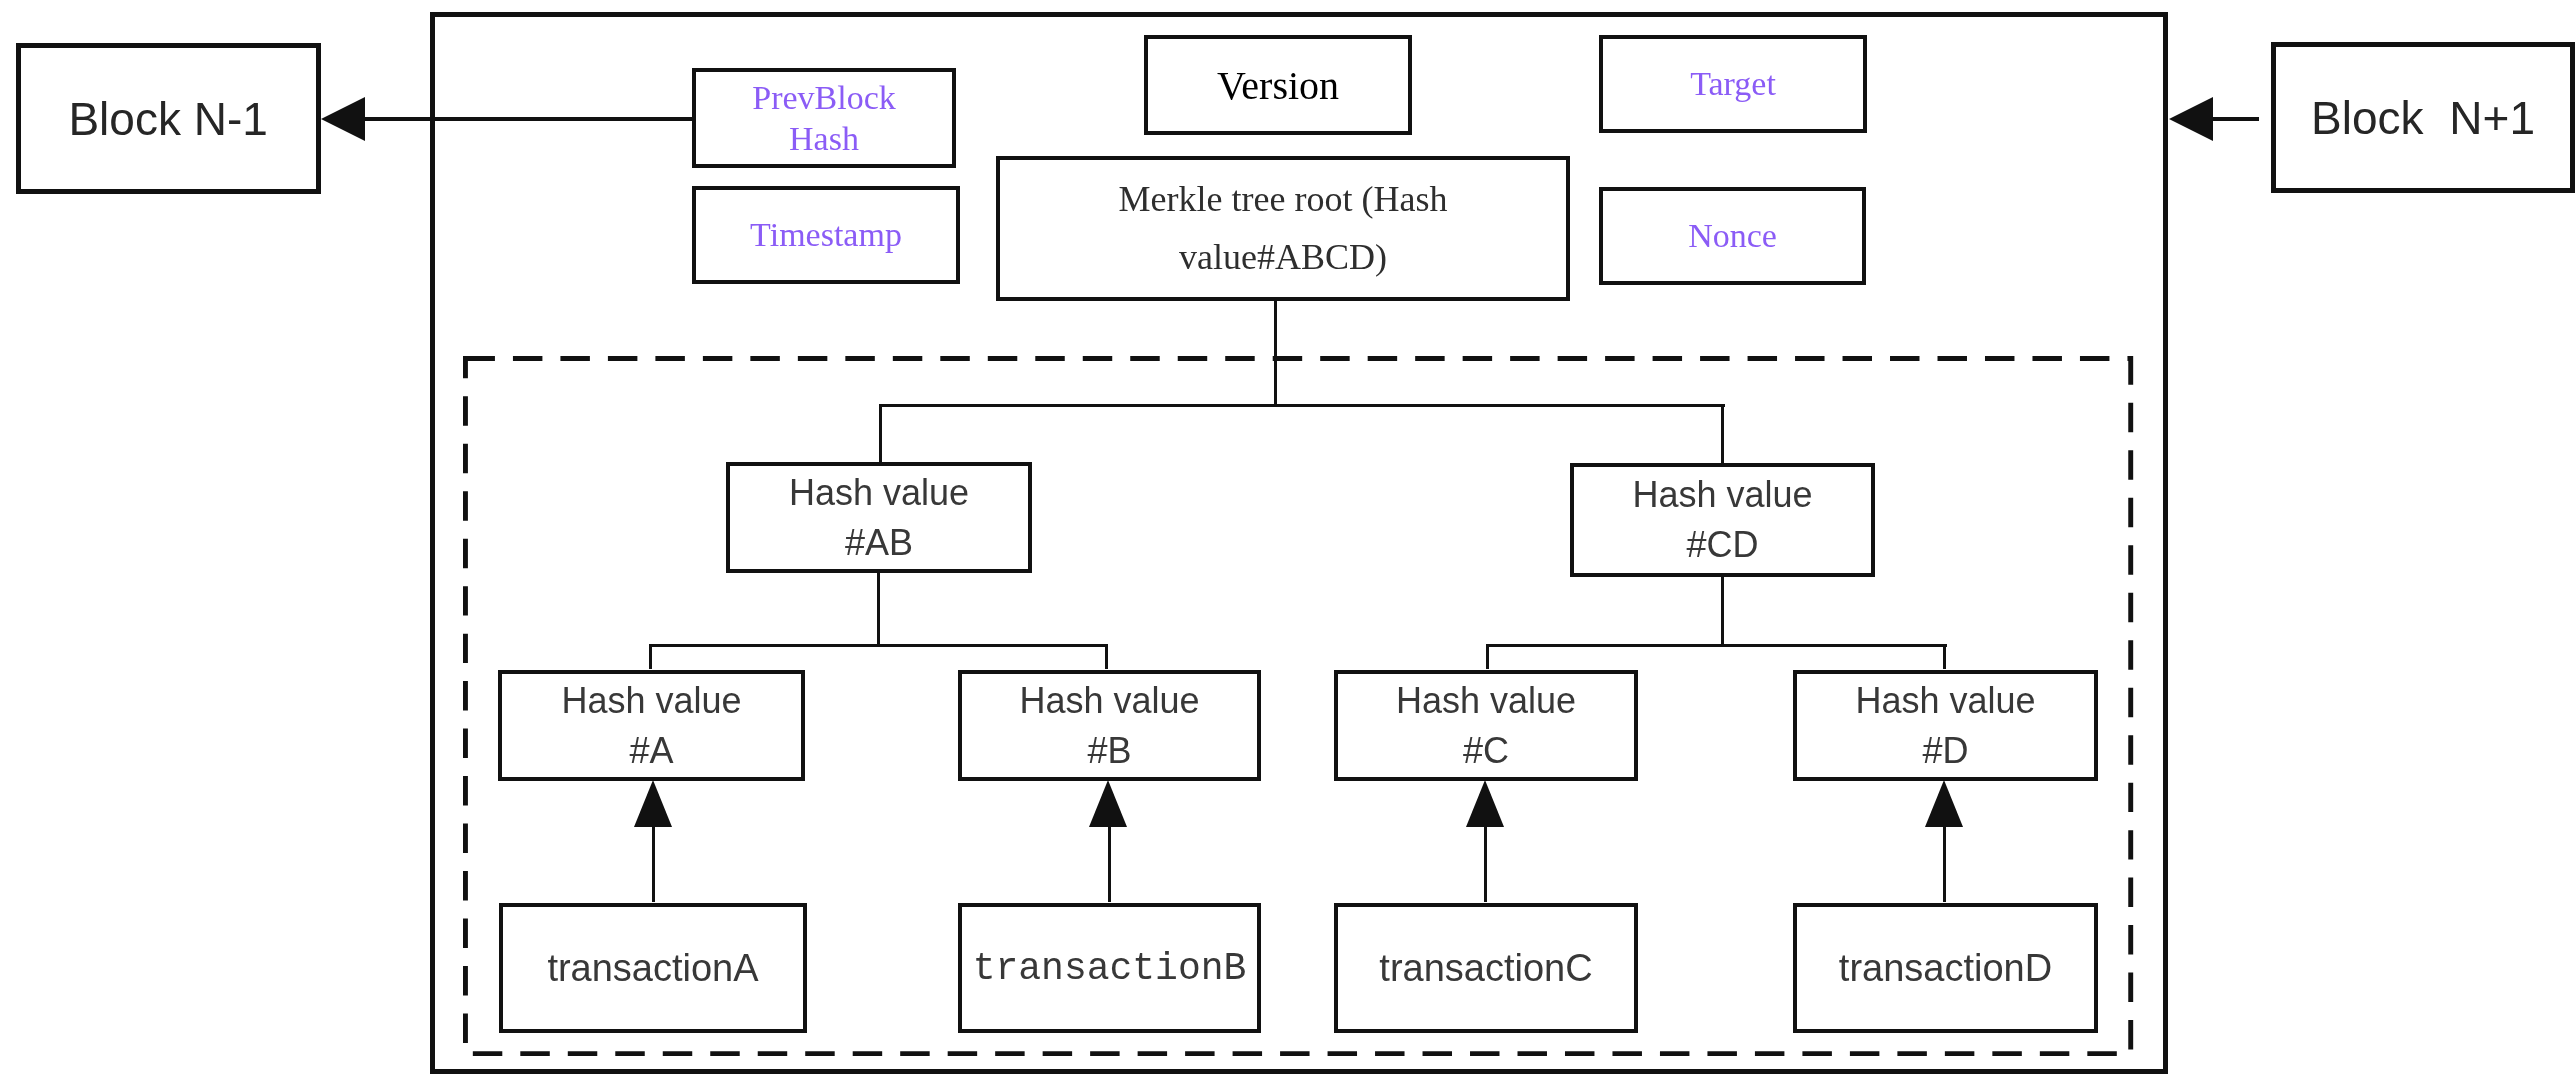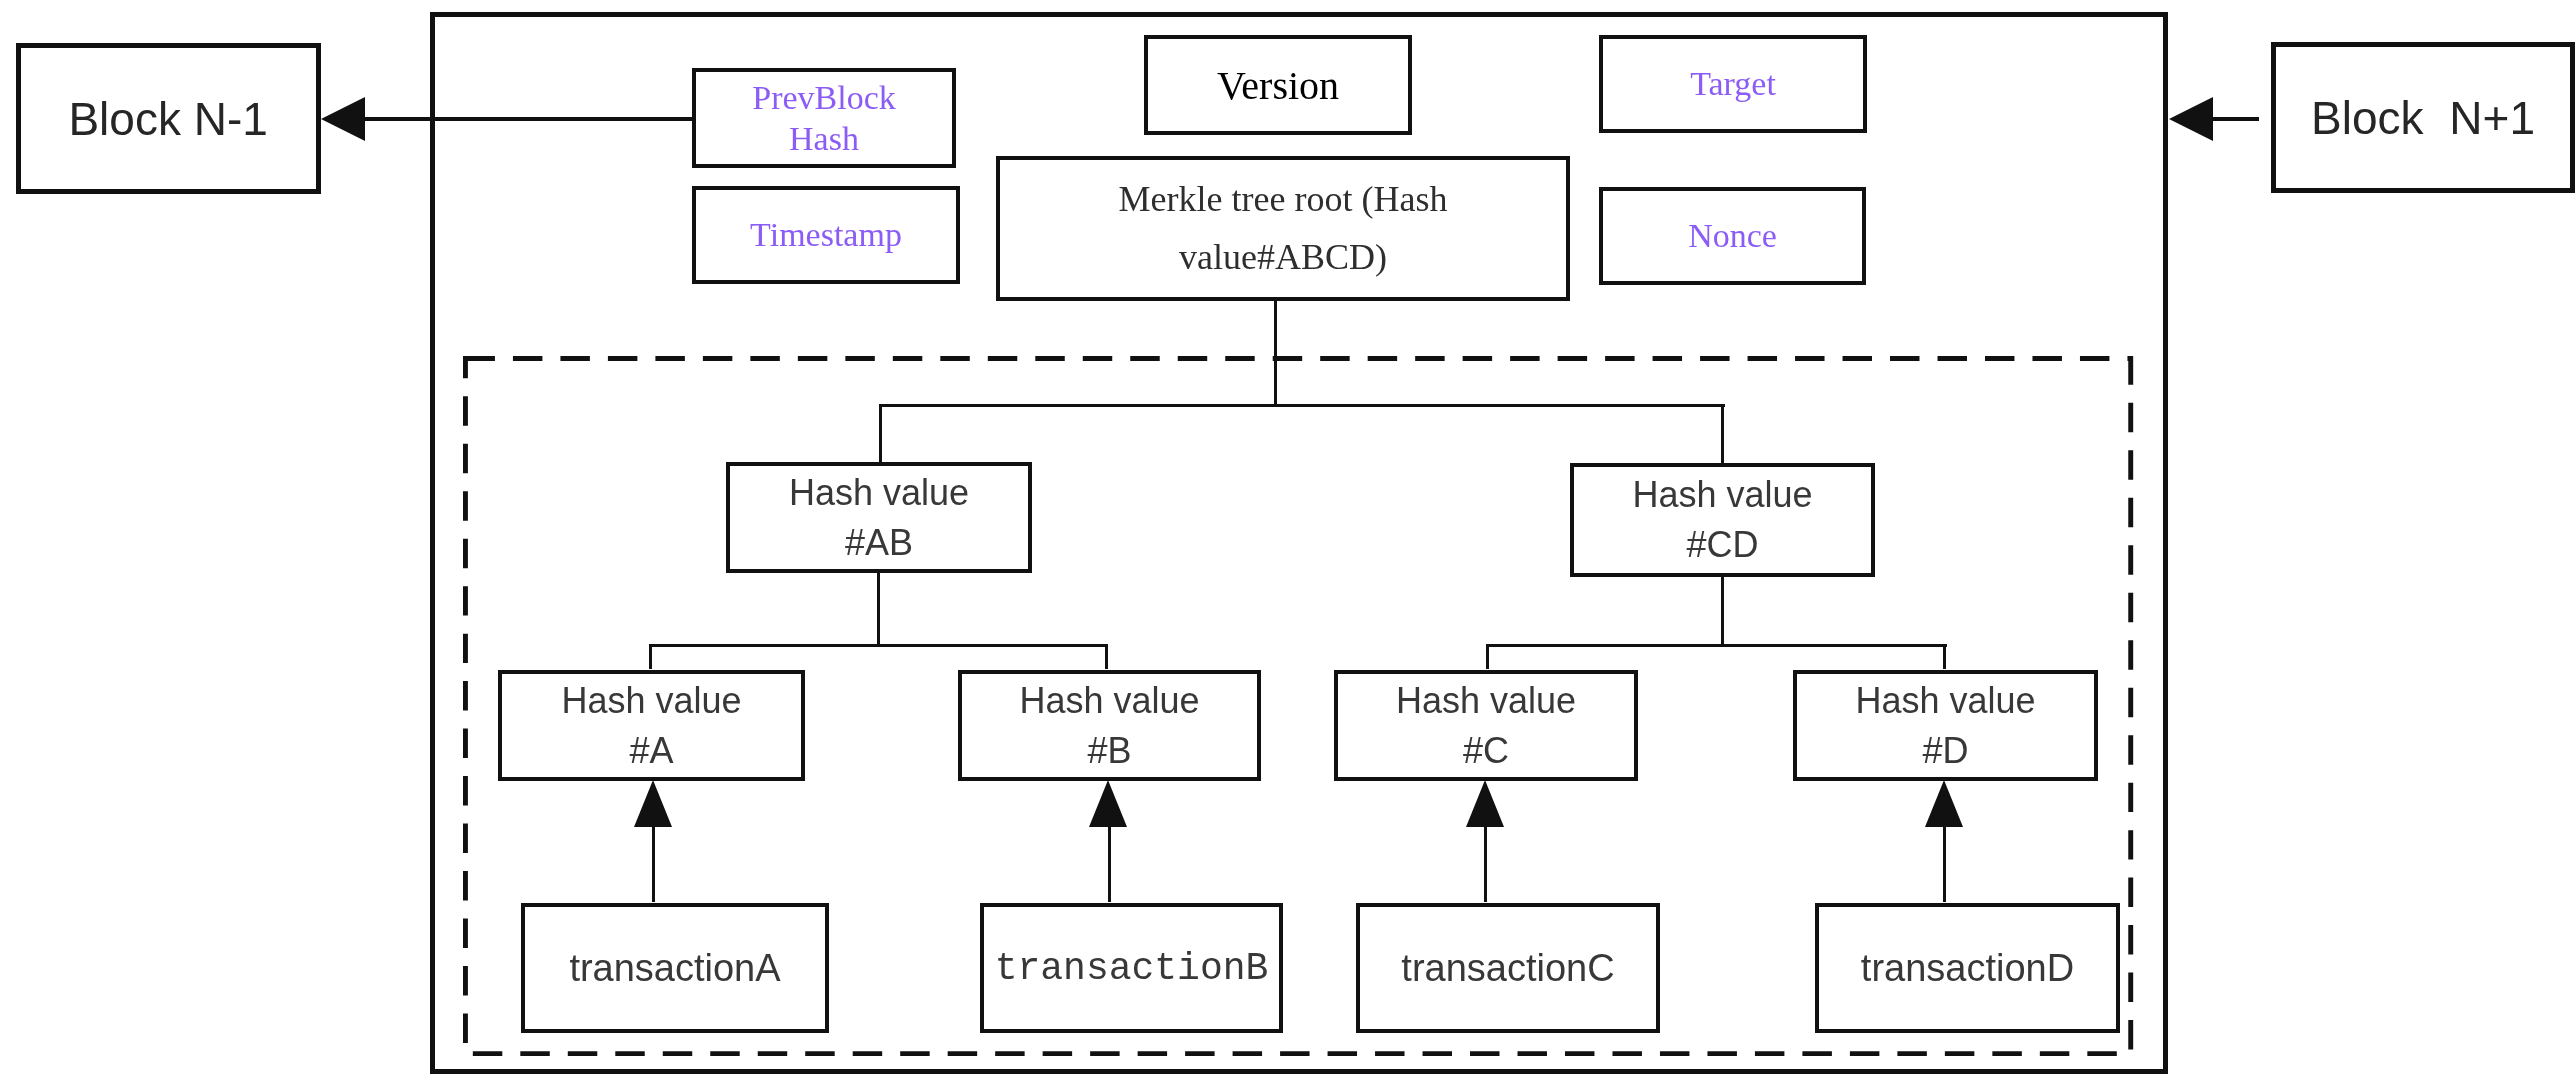--- a/index.html
+++ b/index.html
@@ -6,21 +6,21 @@
   .canvas{position:relative;width:2576px;height:1090px;background:#ffffff;overflow:hidden;}
 
   
   .box{position:absolute;box-sizing:border-box;background:#ffffff;border:4.9px solid #111111;
        display:flex;align-items:center;justify-content:center;text-align:center;}
   .thick{border-width:5.7px;}
   .serif{font-family:"Liberation Serif", serif;color:#8b5cf6;font-size:34px;line-height:1.22;}
   .serif-big{font-family:"Liberation Serif", serif;color:#000000;font-size:40px;}
   .merkle{font-family:"Liberation Serif", serif;color:#2e2e2e;font-size:36px;line-height:1.6;}
   .node{font-family:"Liberation Sans", sans-serif;color:#383838;font-size:36px;line-height:1.38;}
-  .tx{font-family:"Liberation Sans", sans-serif;color:#383838;font-size:38px;margin-left:22px;}
+  .tx{font-family:"Liberation Sans", sans-serif;color:#383838;font-size:38px;}
   .block-label{font-family:"Liberation Sans", sans-serif;color:#262626;font-size:46px;}
   .wide-space{word-spacing:13px;margin-left:12px;}
   .ln{display:block;}
 
   
   .main-block{position:absolute;box-sizing:border-box;left:430px;top:12.3px;width:1738px;height:1062px;
               border:5.7px solid #111111;background:#ffffff;}
 
   
   .hl{position:absolute;background:#111111;height:3.3px;}

